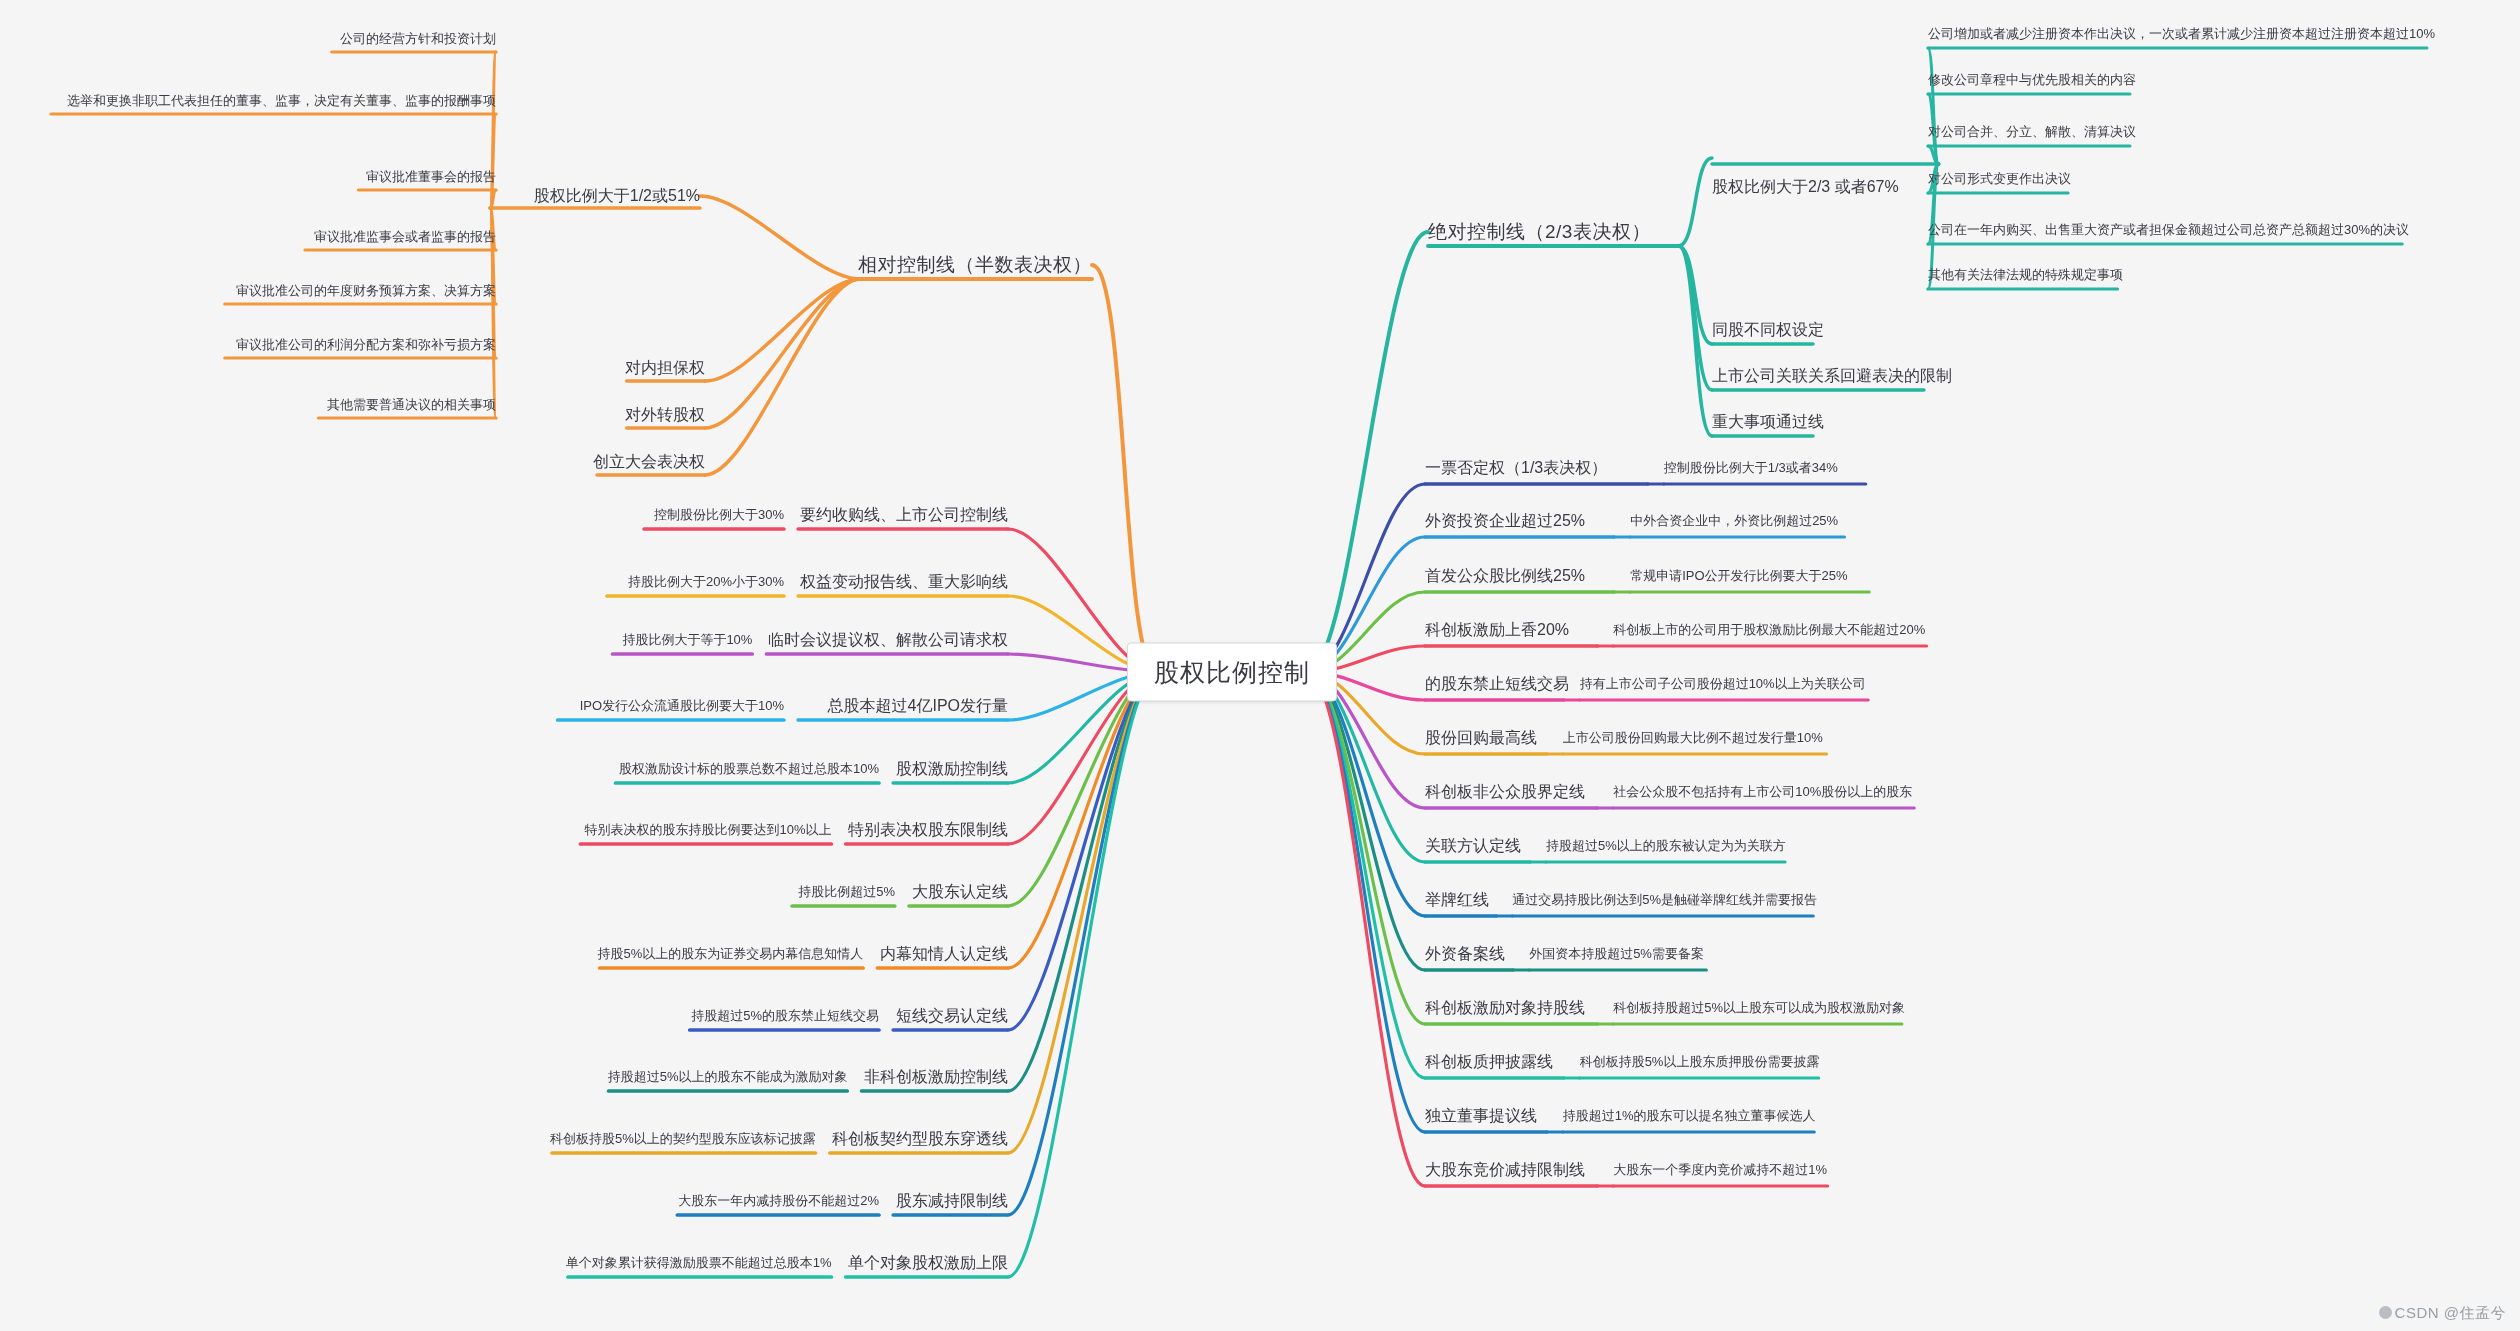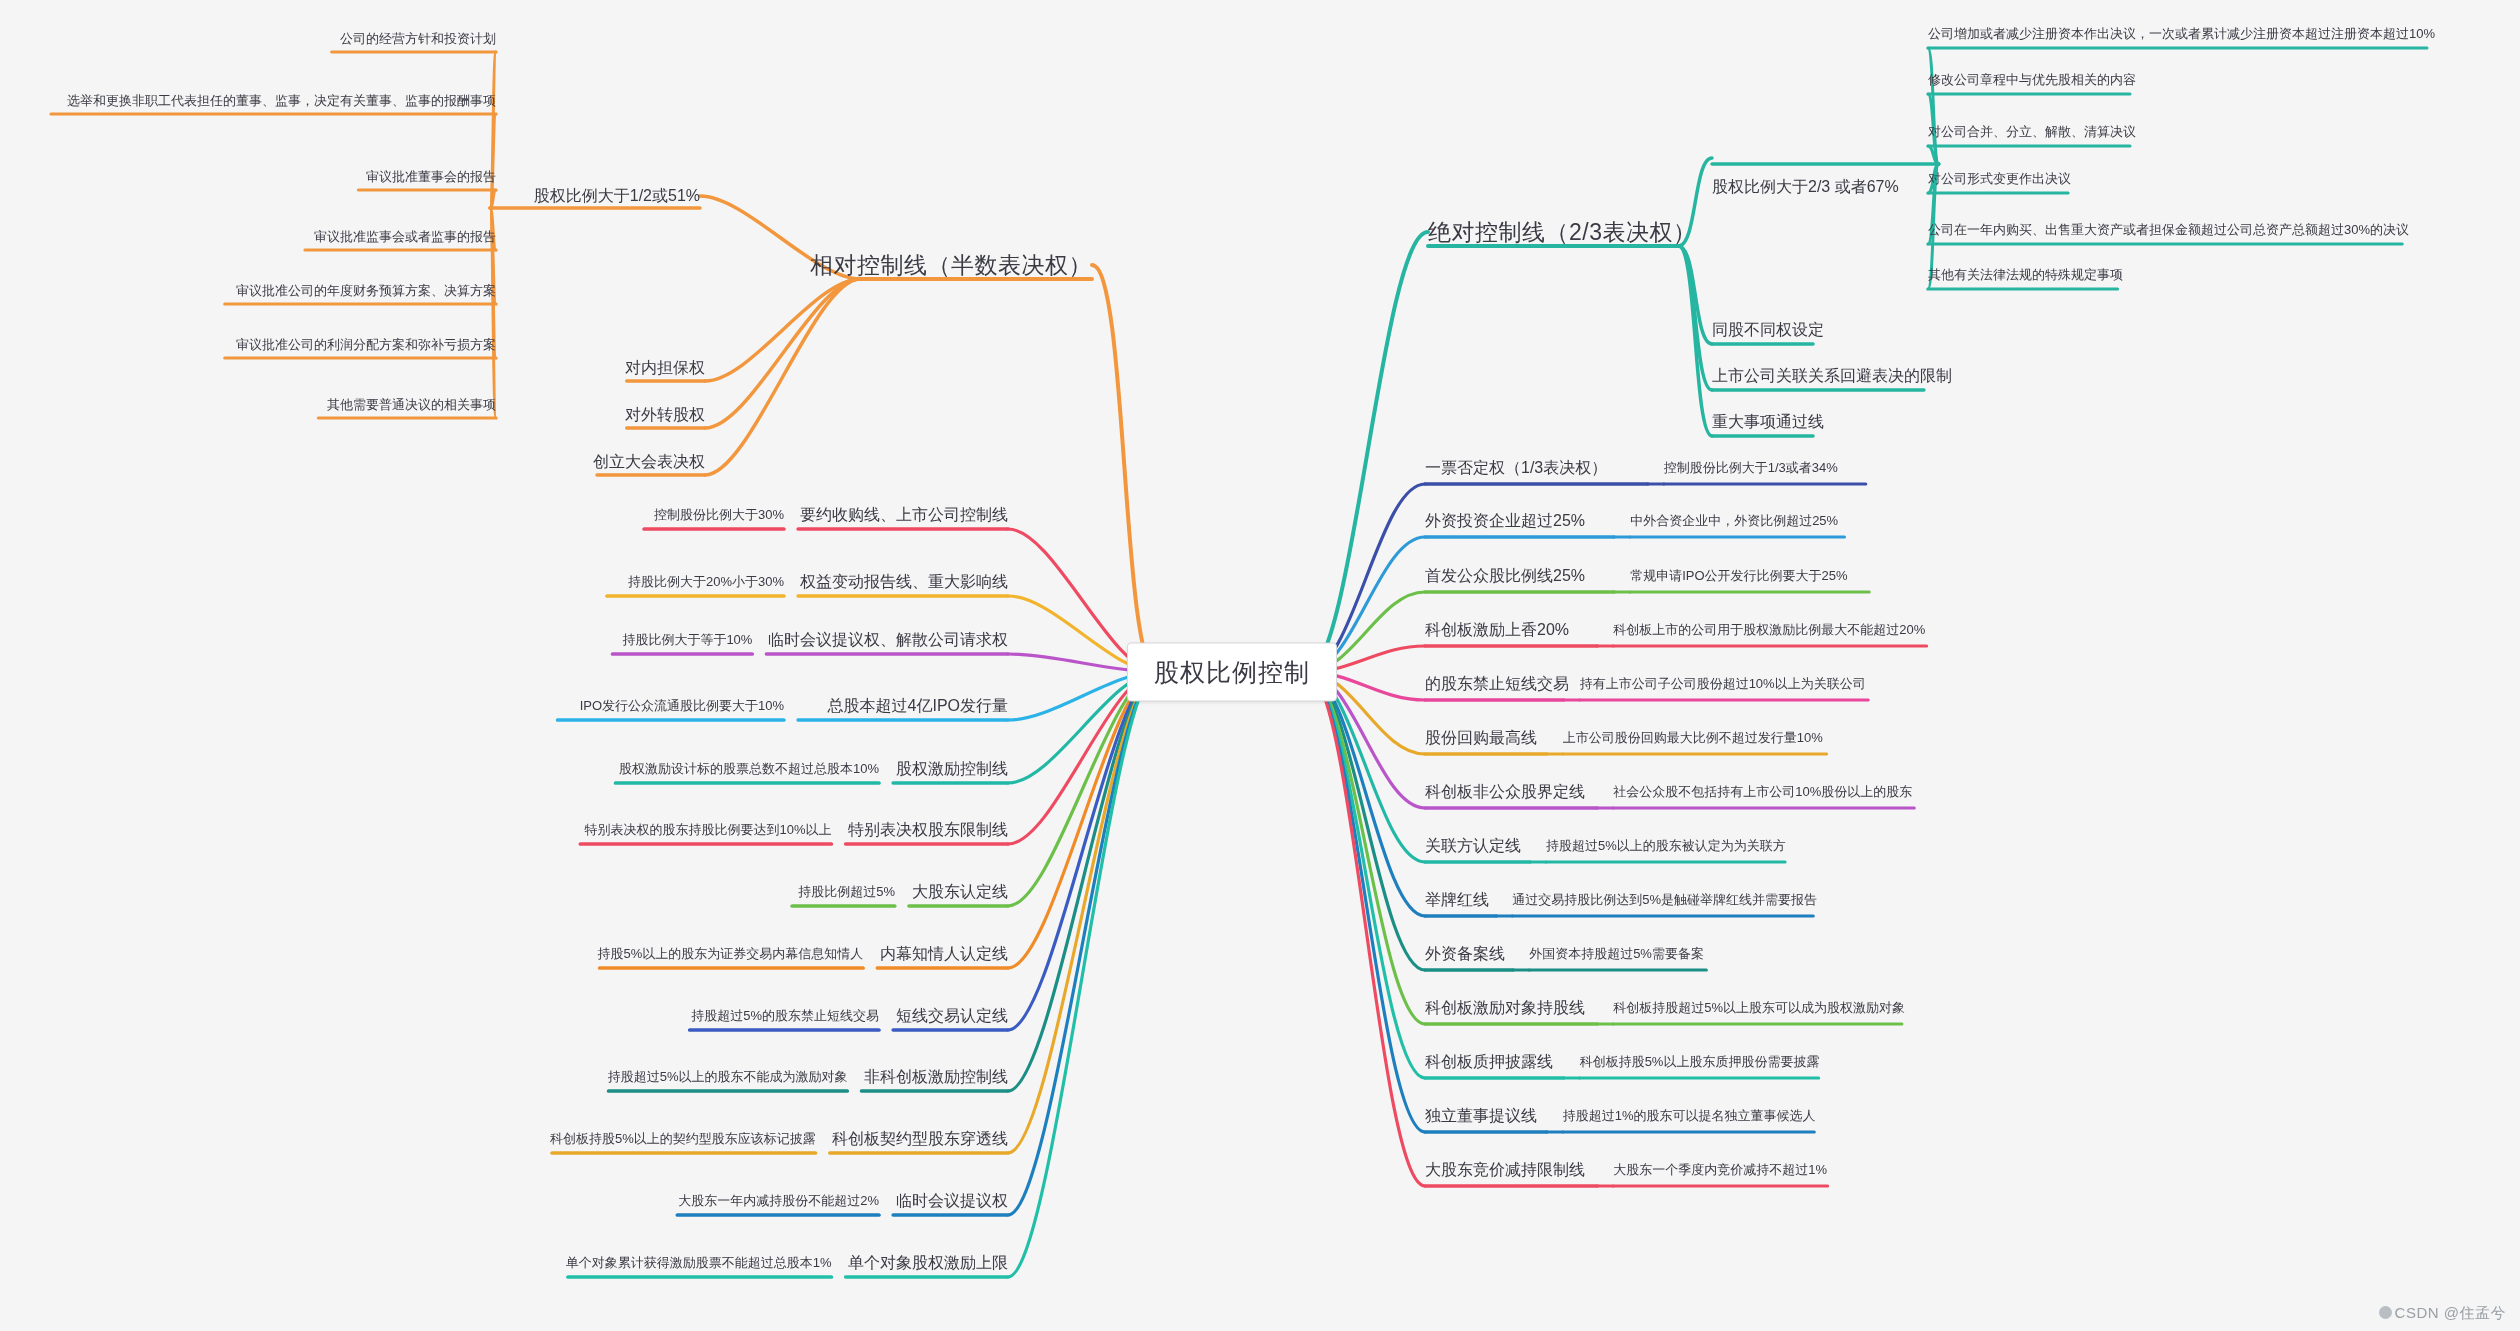--- a/index.html
+++ b/index.html
@@ -28,21 +28,21 @@
     border-radius:4px;
     padding:12px 26px;
     font-size:25px;
     color:#3a3a44;
     transform:translate(-50%,-50%);
     box-shadow:0 1px 3px rgba(0,0,0,.08);
     letter-spacing:1px;
   }
   .lvl2{font-size:16px;}
   .lvl3{font-size:13px;}
-  .lvl1b{font-size:23px;letter-spacing:.5px;}
+  .lvl1b{font-size:19px;letter-spacing:.5px;}
   .watermark{
     position:absolute;right:14px;bottom:8px;
     font-size:15px;color:#9aa0a6;letter-spacing:.5px;
   }
   .wm-icon{
     display:inline-block;width:13px;height:13px;border-radius:50%;
     background:#b9bec4;vertical-align:-1px;margin-right:3px;
   }
 </style>
 </head>
@@ -233,21 +233,21 @@
       <div class="node lvl2 l" style="top: 892px; right: 1512px;">大股东认定线</div>
       <div class="node lvl3 l" style="top: 892px; right: 1625.04px;">持股比例超过5%</div>
       <div class="node lvl2 l" style="top: 954px; right: 1512px;">内幕知情人认定线</div>
       <div class="node lvl3 l" style="top: 954px; right: 1656.72px;">持股5%以上的股东为证券交易内幕信息知情人</div>
       <div class="node lvl2 l" style="top: 1016px; right: 1512px;">短线交易认定线</div>
       <div class="node lvl3 l" style="top: 1016px; right: 1640.88px;">持股超过5%的股东禁止短线交易</div>
       <div class="node lvl2 l" style="top: 1077px; right: 1512px;">非科创板激励控制线</div>
       <div class="node lvl3 l" style="top: 1077px; right: 1672.56px;">持股超过5%以上的股东不能成为激励对象</div>
       <div class="node lvl2 l" style="top: 1139px; right: 1512px;">科创板契约型股东穿透线</div>
       <div class="node lvl3 l" style="top: 1139px; right: 1704.24px;">科创板持股5%以上的契约型股东应该标记披露</div>
-      <div class="node lvl2 l" style="top: 1201px; right: 1512px;">临时会议提议权</div>
+      <div class="node lvl2 l" style="top: 1201px; right: 1512px;">股东减持限制线</div>
       <div class="node lvl3 l" style="top: 1201px; right: 1640.88px;">大股东一年内减持股份不能超过2%</div>
       <div class="node lvl2 l" style="top: 1263px; right: 1512px;">单个对象股权激励上限</div>
       <div class="node lvl3 l" style="top: 1263px; right: 1688.4px;">单个对象累计获得激励股票不能超过总股本1%</div>
       <div class="node lvl1b r" style="top: 232px; left: 1428px;">绝对控制线（2/3表决权）</div>
       <div class="node lvl2 r" style="top: 149px; left: 1712px; margin-top: 38px;">股权比例大于2/3 或者67%</div>
       <div class="node lvl3 r" style="top: 34px; left: 1928px;">公司增加或者减少注册资本作出决议，一次或者累计减少注册资本超过注册资本超过10%</div>
       <div class="node lvl3 r" style="top: 80px; left: 1928px;">修改公司章程中与优先股相关的内容</div>
       <div class="node lvl3 r" style="top: 132px; left: 1928px;">对公司合并、分立、解散、清算决议</div>
       <div class="node lvl3 r" style="top: 179px; left: 1928px;">对公司形式变更作出决议</div>
       <div class="node lvl3 r" style="top: 230px; left: 1928px;">公司在一年内购买、出售重大资产或者担保金额超过公司总资产总额超过30%的决议</div>

